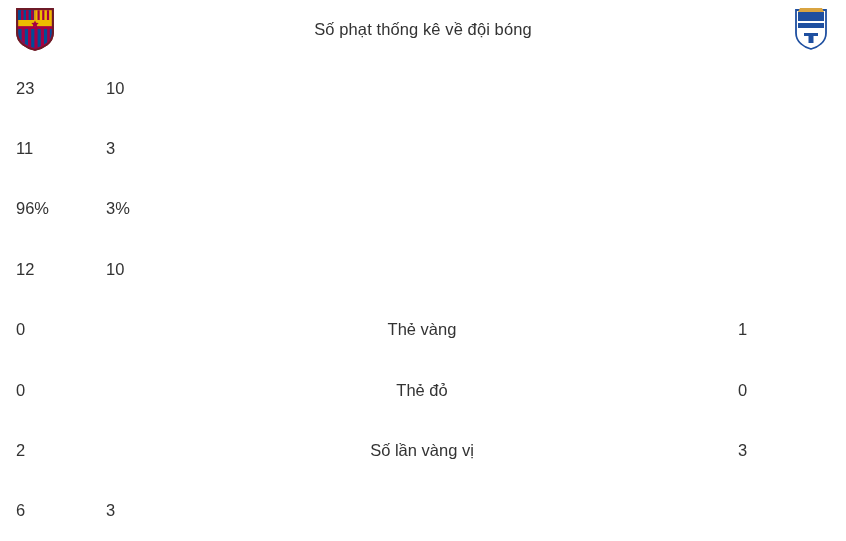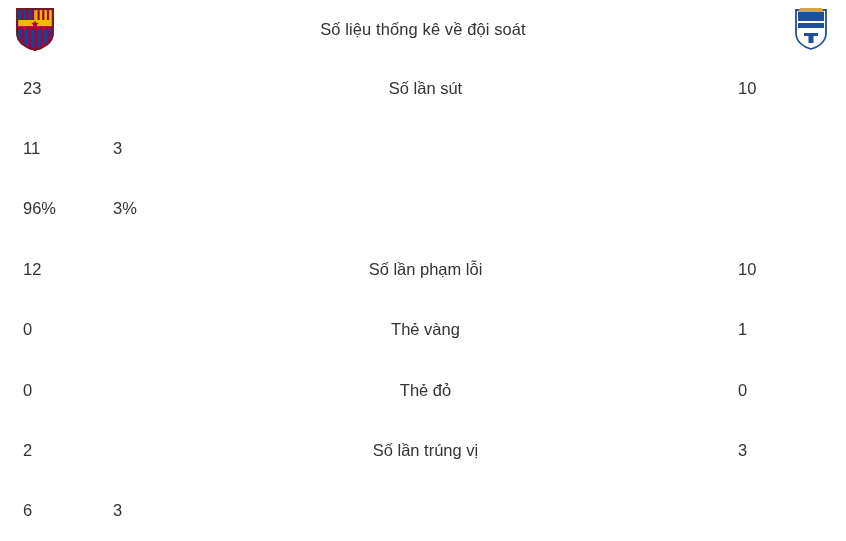--- a/index.html
+++ b/index.html
@@ -69,21 +69,20 @@
 
   .stat-value {
     flex: 0 0 90px;
     font-size: 16.5px;
     color: #333333;
   }
 
   .stat-value.home {
     text-align: left;
     padding-left: 2px;
-    margin-left: 7px;
   }
 
   .stat-value.away {
     text-align: left;
     padding-right: 4px;
   }
 
   .stat-label {
     flex: 1 1 auto;
     text-align: center;
@@ -117,75 +116,73 @@
         <path d="M20 13.4 l1.1 2.4 2.6 .3 -1.9 1.8 .5 2.6 -2.3 -1.3 -2.3 1.3 .5 -2.6 -1.9 -1.8 2.6 -.3 z" fill="#a50044"></path>
         <g>
           <rect x="3.2" y="19.4" width="33.6" height="2.6" fill="#a50044"></rect>
           <path d="M3.2 22 h33.6 v4 C36.8 34 28.6 39 20 41.3 C11.4 39 3.2 34 3.2 26 Z" fill="#004d98"></path>
           <path d="M6.6 22 h3.2 v14.6 a40 40 0 0 1 -3.2 -3.2 z M13 22 h3.2 v18.2 l-3.2 -1.4 z M19.4 22 h3.2 v19.4 l-1.6 .5 -1.6 -.5 z M25.8 22 h3.2 v16.8 l-3.2 1.4 z M32.2 22 h2.6 v11.4 a40 40 0 0 1 -2.6 3.2 z" fill="#a50044"></path>
         </g>
         <path d="M2 2 H38 V26 C38 36 28 41 20 43 C12 41 2 36 2 26 Z" fill="none" stroke="#6e1a27" stroke-width="1.8"></path>
       </svg>
     </div>
 
-    <div class="header-title">Số liệu thống kê về đội soát</div>
+    <div class="header-title">Số phạt thống kê về đội bóng</div>
 
     <div class="crest right">
       <svg width="34" height="44" viewBox="0 0 34 44" aria-hidden="true">
         <path d="M2 3 H32 V26 C32 35 24 40 17 42 C10 40 2 35 2 26 Z" fill="#ffffff" stroke="#1e4fa0" stroke-width="1.8"></path>
         <path d="M4 5 H30 V14 H4 Z" fill="#1e4fa0"></path>
         <path d="M4 16 H30 V21 H4 Z" fill="#1e4fa0"></path>
         <path d="M4 23 H30 V26 C30 33.5 23.2 38 17 39.8 C10.8 38 4 33.5 4 26 Z" fill="#ffffff"></path>
         <path d="M10 26 h14 v3 h-14 z" fill="#1e4fa0"></path>
         <path d="M14.5 29 h5 v7 h-5 z" fill="#1e4fa0"></path>
         <path d="M6 1 H28 L30 5 H4 Z" fill="#d9a441"></path>
       </svg>
     </div>
 
   </div>
 
   <div class="stats-rows">
 
     <div class="stat-row">
       <div class="stat-value home">23</div>
-      <div class="stat-label">Số lần sút</div>
       <div class="stat-value away">10</div>
     </div>
 
     <div class="stat-row">
       <div class="stat-value home">11</div>
       <div class="stat-value away">3</div>
     </div>
 
     <div class="stat-row">
       <div class="stat-value home">96%</div>
       <div class="stat-value away">3%</div>
     </div>
 
     <div class="stat-row">
       <div class="stat-value home">12</div>
-      <div class="stat-label">Số lần phạm lỗi</div>
       <div class="stat-value away">10</div>
     </div>
 
     <div class="stat-row">
       <div class="stat-value home">0</div>
       <div class="stat-label">Thẻ vàng</div>
       <div class="stat-value away">1</div>
     </div>
 
     <div class="stat-row">
       <div class="stat-value home">0</div>
       <div class="stat-label">Thẻ đỏ</div>
       <div class="stat-value away">0</div>
     </div>
 
     <div class="stat-row">
       <div class="stat-value home">2</div>
-      <div class="stat-label">Số lần trúng vị</div>
+      <div class="stat-label">Số lần vàng vị</div>
       <div class="stat-value away">3</div>
     </div>
 
     <div class="stat-row">
       <div class="stat-value home">6</div>
       <div class="stat-value away">3</div>
     </div>
 
   </div>
 </div>

